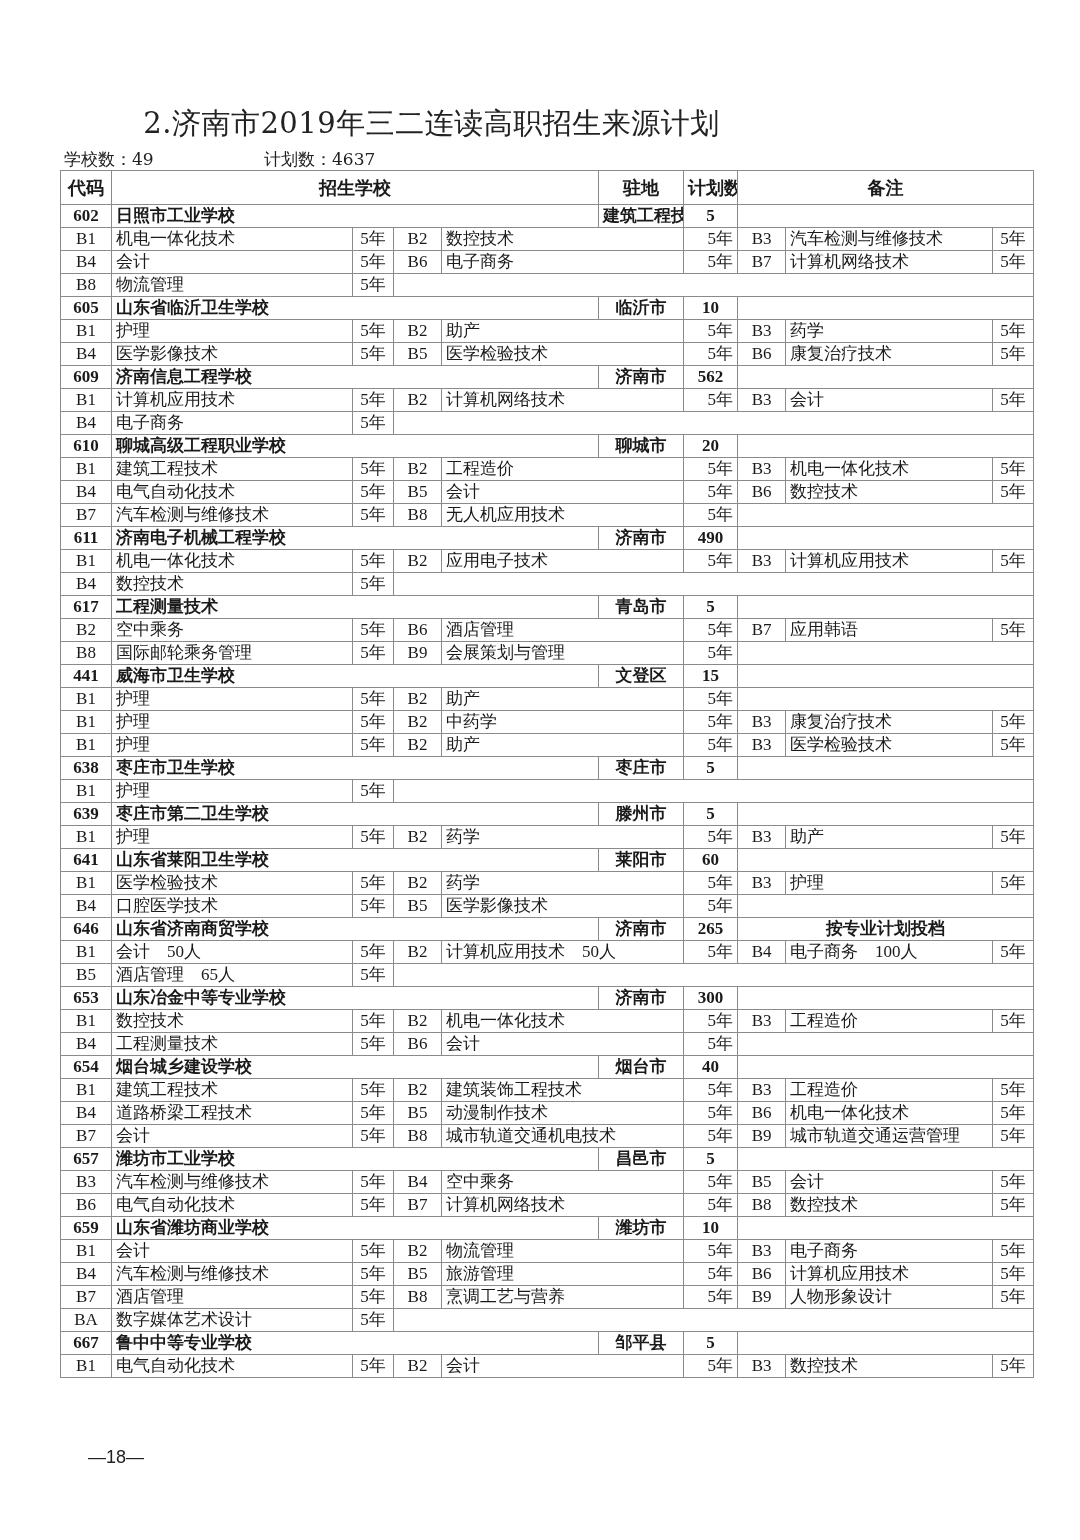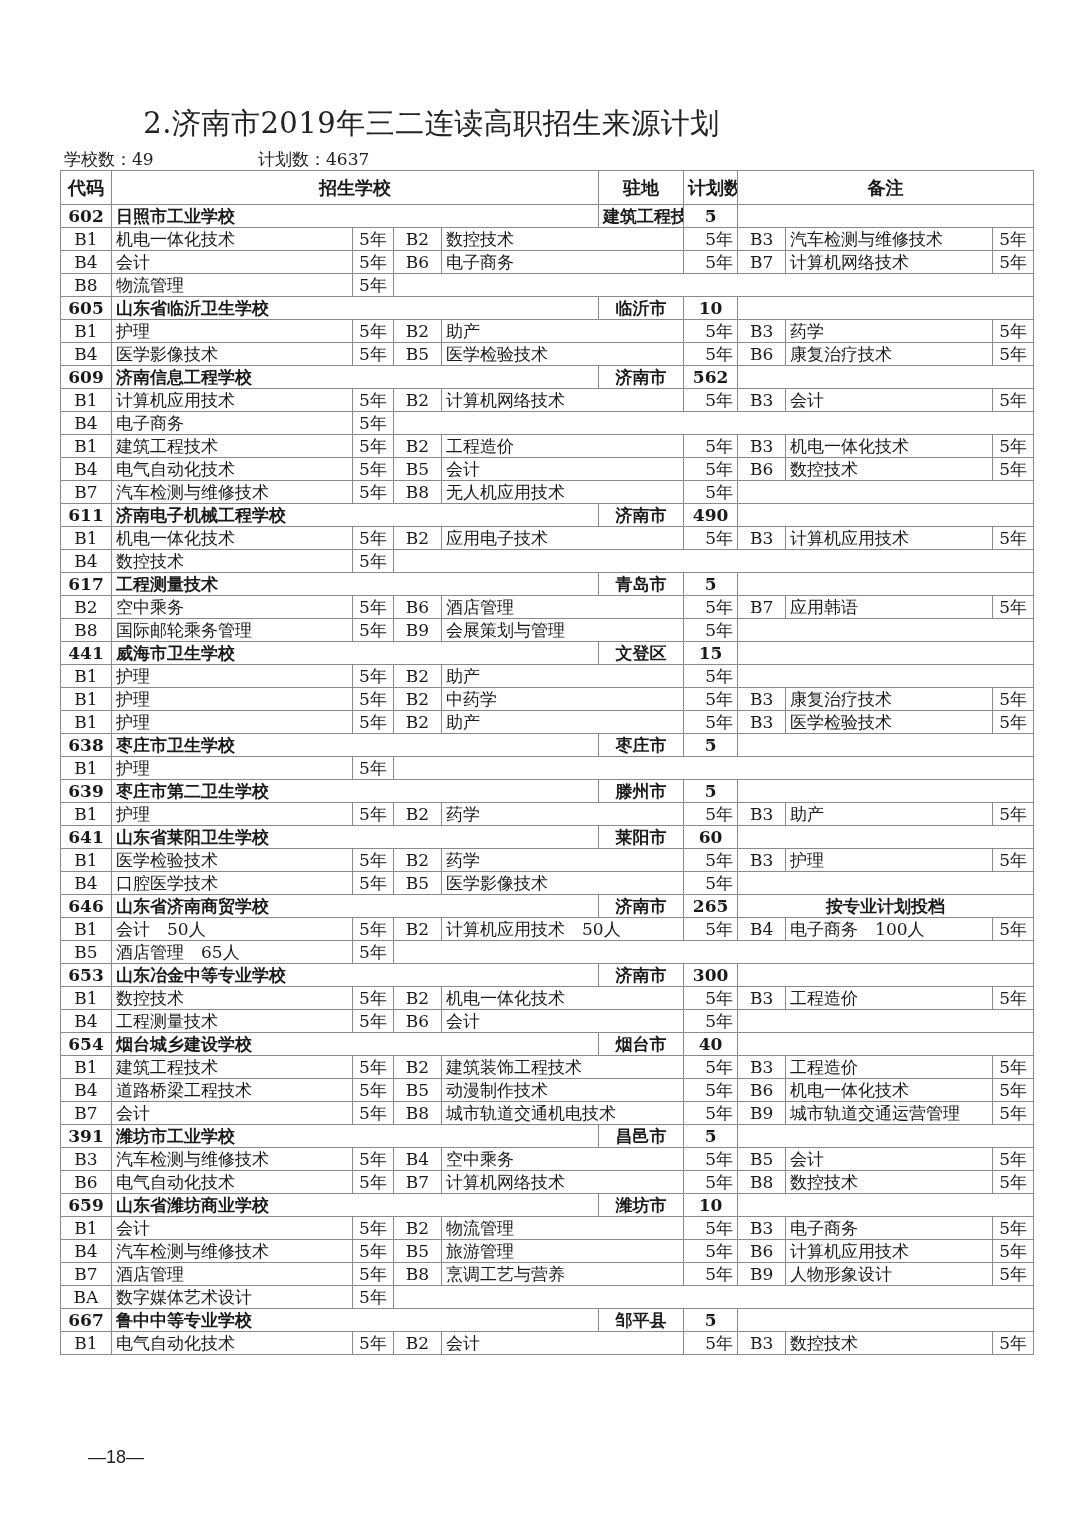--- a/index.html
+++ b/index.html
@@ -5,26 +5,27 @@
   html, body { margin:0; padding:0; }
   body {
     width:1080px; height:1540px; background:#ffffff; position:relative; overflow:hidden;
     font-family:"DejaVu Serif", "Liberation Serif", serif; color:#1a1a1a;
   }
   .title {
     position:absolute; left:0; width:863px; top:104px; text-align:center;
     font-size:29px; letter-spacing:0.5px; color:#222;
   }
   .summary { position:absolute; top:148px; left:64px; font-size:17px; color:#222; }
-  .summary .plan { position:absolute; left:194px; white-space:nowrap; }
+  .summary .plan { position:absolute; left:200px; white-space:nowrap; }
   .summary .lbl { font-weight:normal; }
   .tbl {
     position:absolute; left:60px; top:170px; width:973px;
     border:1.5px solid #555; border-collapse:collapse; table-layout:fixed;
     font-size:17px;
+    font-family:Liberation Serif, serif;
   }
   .tbl td { border:1px solid #8a8a8a; padding:0 4px; height:22px; line-height:22px; white-space:nowrap; overflow:hidden; }
   .tbl tr.hdr td { height:33px; font-weight:bold; text-align:center; font-size:18px; }
   .tbl tr.school td { font-weight:bold; border-top:1.5px solid #666; }
   .c { text-align:center; }
   .r { text-align:right; }
   .code { text-align:center; }
   .footer { position:absolute; left:88px; top:1447px; font-family:"Liberation Sans", sans-serif; font-size:18px; color:#222; }
 </style>
 </head>
@@ -140,20 +141,27 @@
         <td class="code">B3</td>
         <td>会计</td>
         <td class="c">5年</td>
       </tr>
       <tr>
         <td class="code">B4</td>
         <td>电子商务</td>
         <td class="c">5年</td>
         <td colspan="8"></td>
       </tr>
+      <tr class="school">
+        <td class="code">610</td>
+        <td colspan="5">聊城高级工程职业学校</td>
+        <td class="c">聊城市</td>
+        <td class="c">20</td>
+        <td class="c" colspan="3"></td>
+      </tr>
       <tr>
         <td class="code">B1</td>
         <td>建筑工程技术</td>
         <td class="c">5年</td>
         <td class="code">B2</td>
         <td colspan="3">工程造价</td>
         <td class="r">5年</td>
         <td class="code">B3</td>
         <td>机电一体化技术</td>
         <td class="c">5年</td>
@@ -410,21 +418,21 @@
         <td>会计</td>
         <td class="c">5年</td>
         <td class="code">B8</td>
         <td colspan="3">城市轨道交通机电技术</td>
         <td class="r">5年</td>
         <td class="code">B9</td>
         <td>城市轨道交通运营管理</td>
         <td class="c">5年</td>
       </tr>
       <tr class="school">
-        <td class="code">391</td>
+        <td class="code">657</td>
         <td colspan="5">潍坊市工业学校</td>
         <td class="c">昌邑市</td>
         <td class="c">5</td>
         <td class="c" colspan="3"></td>
       </tr>
       <tr>
         <td class="code">B3</td>
         <td>汽车检测与维修技术</td>
         <td class="c">5年</td>
         <td class="code">B4</td>

